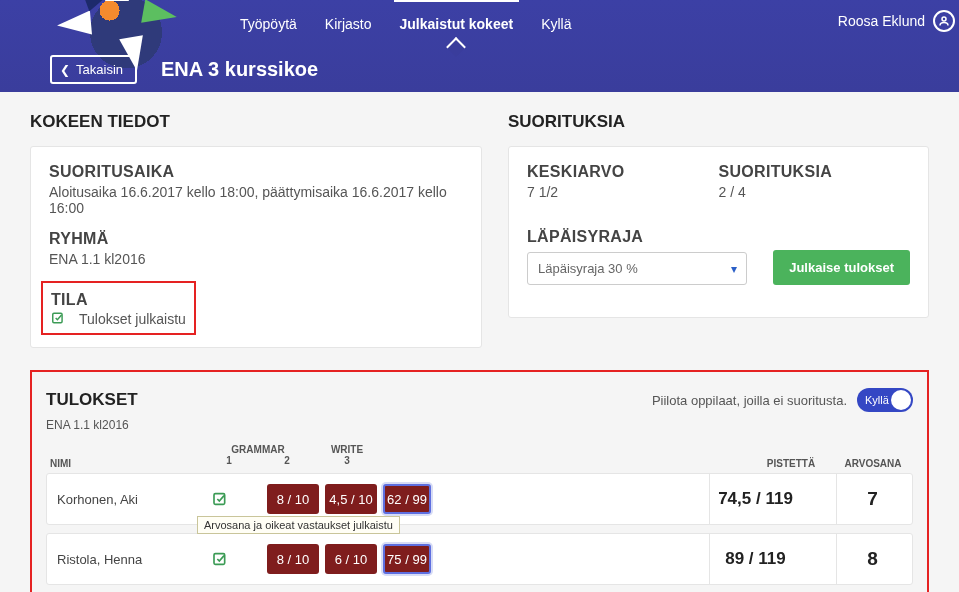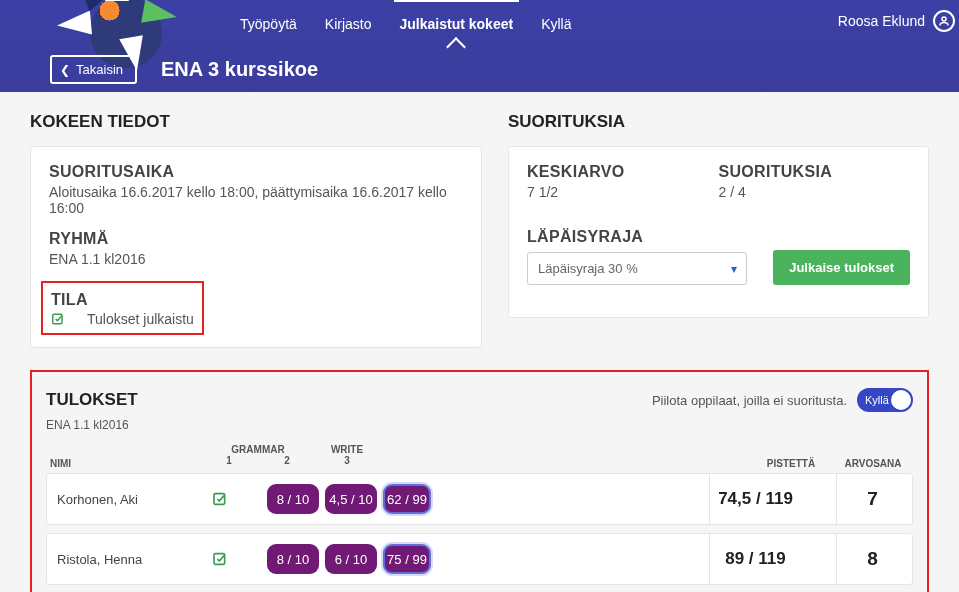--- a/index.html
+++ b/index.html
@@ -152,21 +152,21 @@
     margin-top: 3px;
   }
   .info-block { margin-bottom: 14px; }
   .status-area {
     border: 2px solid #e52222;
     padding: 8px 8px 6px;
     margin: 0 -8px -6px;
     display: inline-block;
     min-width: 135px;
   }
-  .status-row { display:flex; align-items:center; gap:22px; margin-top:2px; }
+  .status-row { display:flex; align-items:flex-start; gap:14px; margin-top:2px; }
   .status-icon { color:#3b9b55; }
 
   .sum-grid { display:flex; flex-wrap:wrap; }
   .sum-item { flex: 0 0 50%; margin-bottom: 14px; }
   .sum-pass { flex: 0 0 60%; }
   .sum-pub  { flex: 0 0 40%; display:flex; align-items:flex-end; justify-content:flex-end;}
 
   .select-wrap {
     margin-top: 6px;
     position: relative;
@@ -257,23 +257,23 @@
     align-items:center;
     padding:9px 4px 9px 10px;
     margin-bottom:8px;
     position:relative;
     gap:35px;
   }
   .row-name { flex:0 0 120px; font-size:13px; color:#444; cursor:pointer; }
   .row-status { width:20px; color:#3b9b55; cursor:pointer; }
   .grade-cells { display:flex; gap:6px; }
   .gc {
-    background:#701a75;
+    background:#7f1d1d;
     color:#fff;
-    border-radius:9px;
+    border-radius:3px;
     font-size:13px;
     width:52px; height:30px;
     display:flex; align-items:center; justify-content:center;
     cursor:pointer;
   }
   .gc.wide { width:48px; border:2px solid #5e6fe0; box-shadow:0 0 0 2px #d7dcf5; }
   .row-spacer { flex:1; }
   .row-pts {
     width:92px; border-left:1px solid #e5e5e5; height:50px; margin:-9px 0;
     display:flex; align-items:center; justify-content:center;
@@ -435,20 +435,21 @@
           </svg>
       </div>
       <div class="grade-cells">
         <div class="gc">8 / 10</div>
         <div class="gc">4,5 / 10</div>
         <div class="gc wide">62 / 99</div>
       </div>
       <div class="row-spacer"></div>
       <div class="row-pts">74,5 / 119</div>
       <div class="row-grade">7</div>
+      <div class="tooltip">Arvosana ja oikeat vastaukset julkaistu</div>
     </div>
 
     <div class="row">
       <div class="row-name">Ristola, Henna</div>
       <div class="row-status">
         <svg width="16" height="16" viewBox="0 0 24 24" fill="none" stroke="#3b9b55" stroke-width="2.5">
             <rect x="3" y="4" width="16" height="16" rx="2"></rect>
             <path d="M8 12l3 3 7-8"></path>
           </svg>
       </div>

